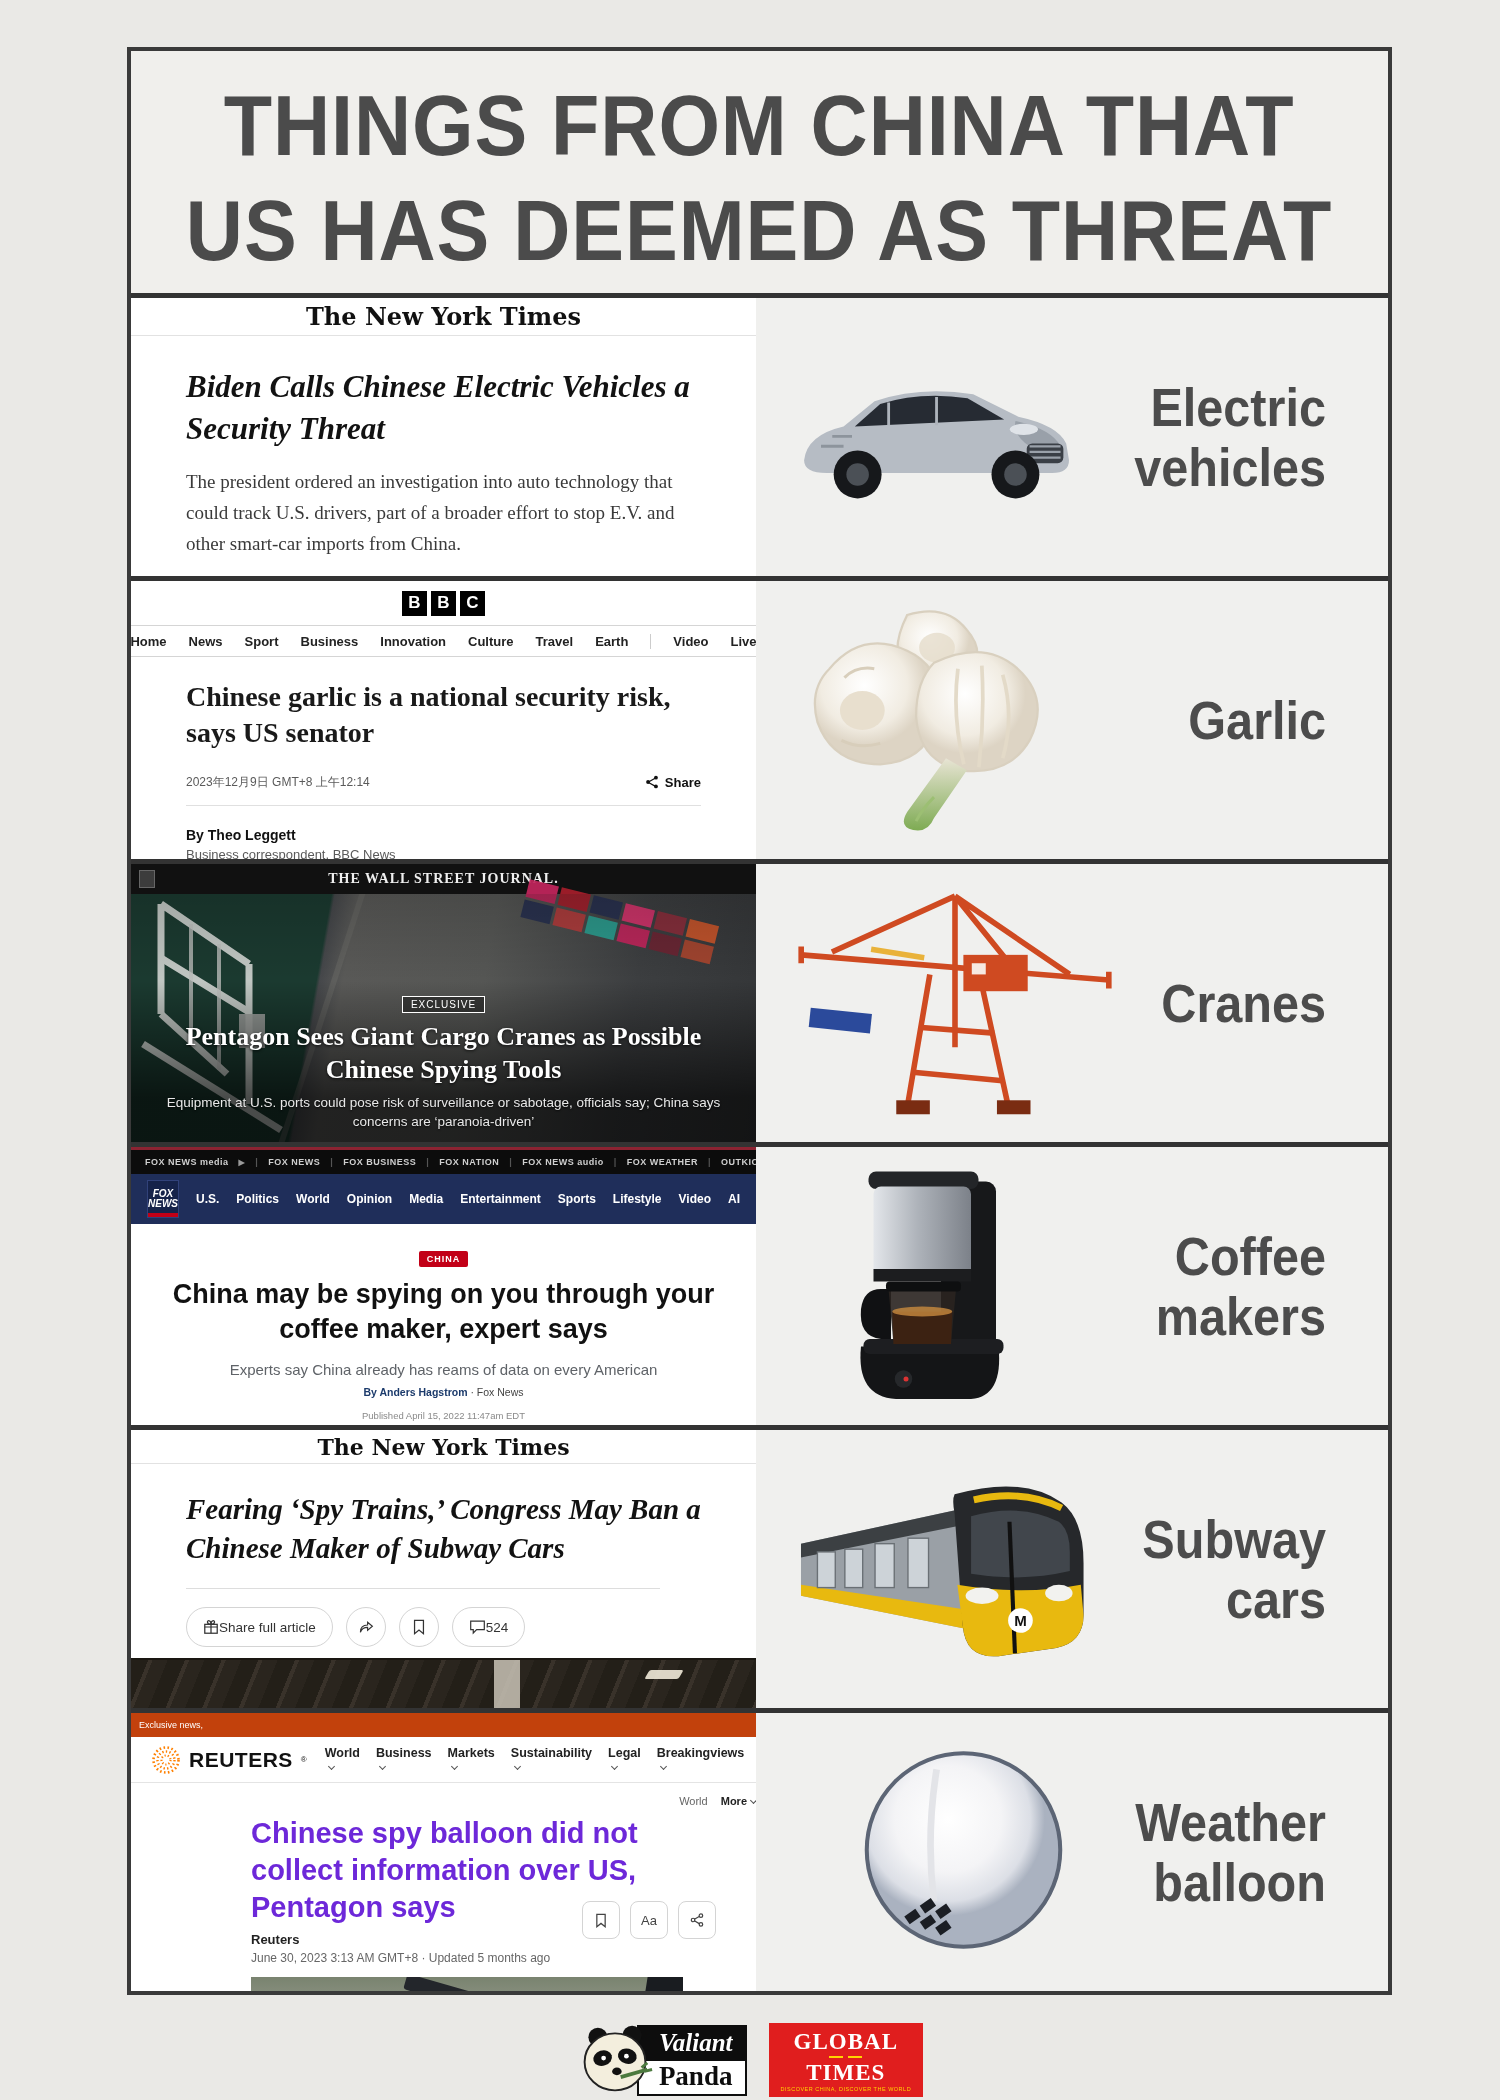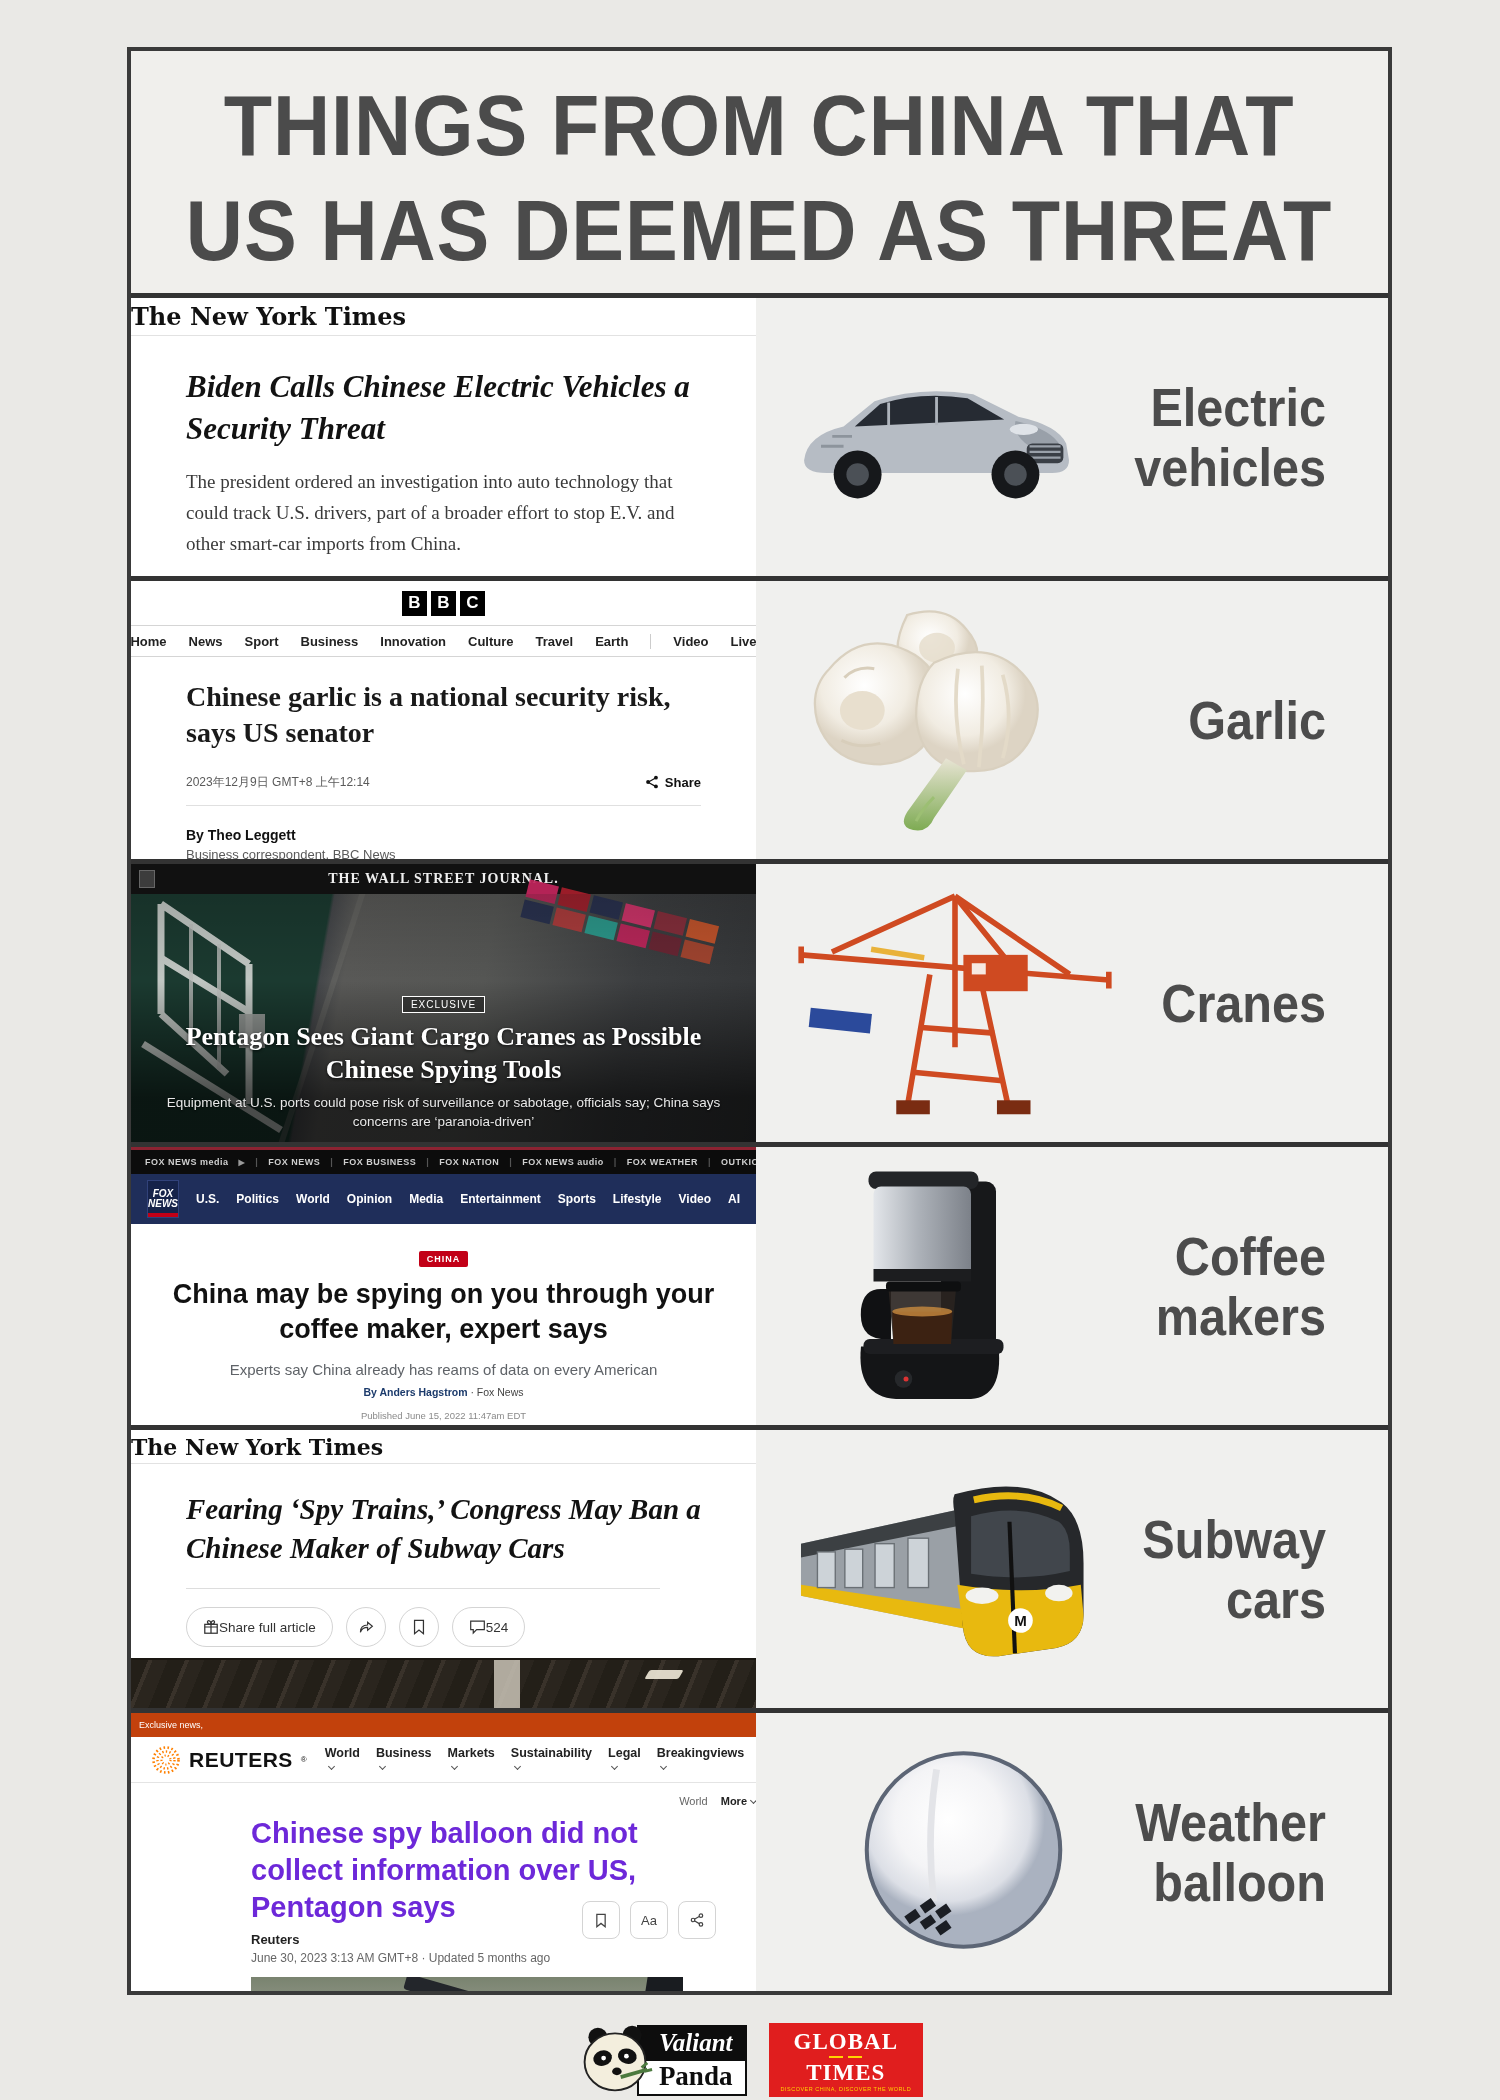--- a/index.html
+++ b/index.html
@@ -18,21 +18,21 @@
   .row { height:278px; display:flex; overflow:hidden; }
   .pane { position:relative; overflow:hidden; }
   .pane.article { width:625px; background:#fff; }
   .pane.item { width:632px; background:#f0f0ee; display:flex; align-items:center; }
   .item-img { position:absolute; left:34px; top:50%; transform:translateY(-50%); }
   .item-label { margin-left:auto; margin-right:62px; max-width:300px; text-align:right;
                 font-size:54px; font-weight:bold; color:#4c4c4c; line-height:1.12;
                 transform:scaleX(.9); transform-origin:100% 50%; }
 
   
-  .nyt-masthead { height:38px; display:flex; align-items:center; justify-content:flex-start;
+  .nyt-masthead { height:38px; display:flex; align-items:center; justify-content:center;
                   border-bottom:1px solid #e2e2e2;
                   font-family:"DejaVu Serif","Liberation Serif",serif; font-weight:bold; font-size:24px; color:#111; }
   .nyt-body { padding:30px 55px 0 55px; }
   .nyt-headline { font-family:"Liberation Serif",serif; font-style:italic; font-weight:bold;
                   font-size:31px; color:#121212; line-height:1.35; }
   .nyt-dek { font-family:"Liberation Serif",serif; font-size:19px; color:#3a3a3a; line-height:1.65; margin-top:16px; }
 
   
   .bbc-logo-band { height:44px; display:flex; align-items:center; justify-content:center; gap:4px; }
   .bbc-sq { width:25px; height:25px; background:#000; color:#fff; font-weight:bold; font-size:17px;
@@ -358,21 +358,21 @@
 
       </div>
       <div class="fox-body">
         <span class="fox-badge">CHINA</span>
         <h2 class="fox-headline">China may be spying on you through your coffee maker, expert says</h2>
         <div class="fox-dek">Experts say China already has reams of data on every American</div>
         <div class="fox-byline">
           <b>By Anders Hagstrom</b>
           <span>· Fox News</span>
         </div>
-        <div class="fox-pub">Published June 15, 2022 11:47am EDT</div>
+        <div class="fox-pub">Published April 15, 2022 11:47am EDT</div>
         
       </div>
     </div>
     <div class="pane item">
       <div class="item-img" style="left:70px">
         <svg width="200" height="250" viewBox="0 0 160 200">
           <defs>
             <linearGradient id="steel" x1="0" y1="0" x2="1" y2="0">
                 <stop offset="0%" stop-color="#e3e6ea"></stop>
                 <stop offset="45%" stop-color="#aeb3ba"></stop>

